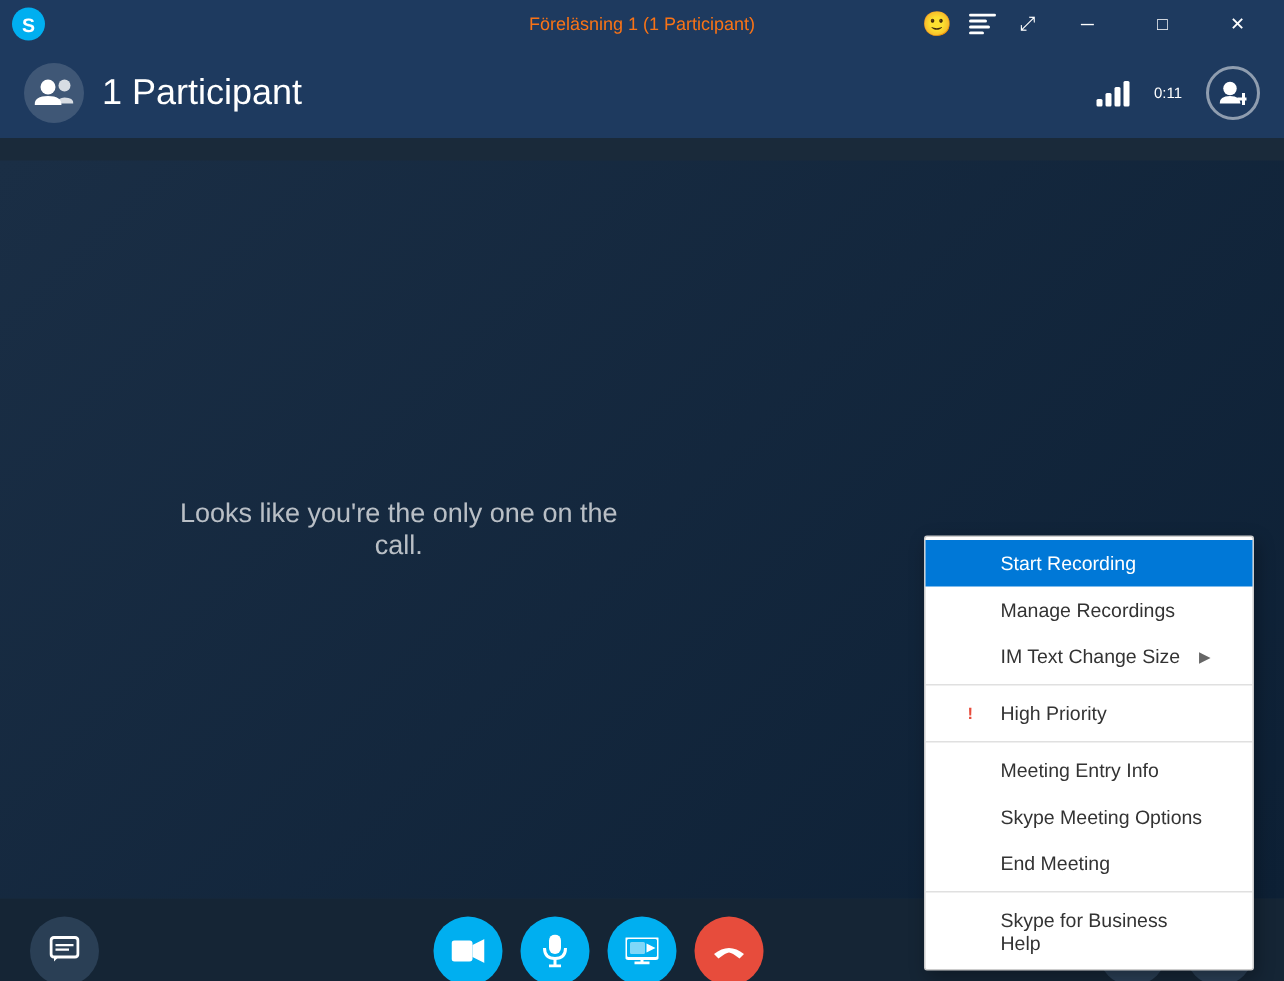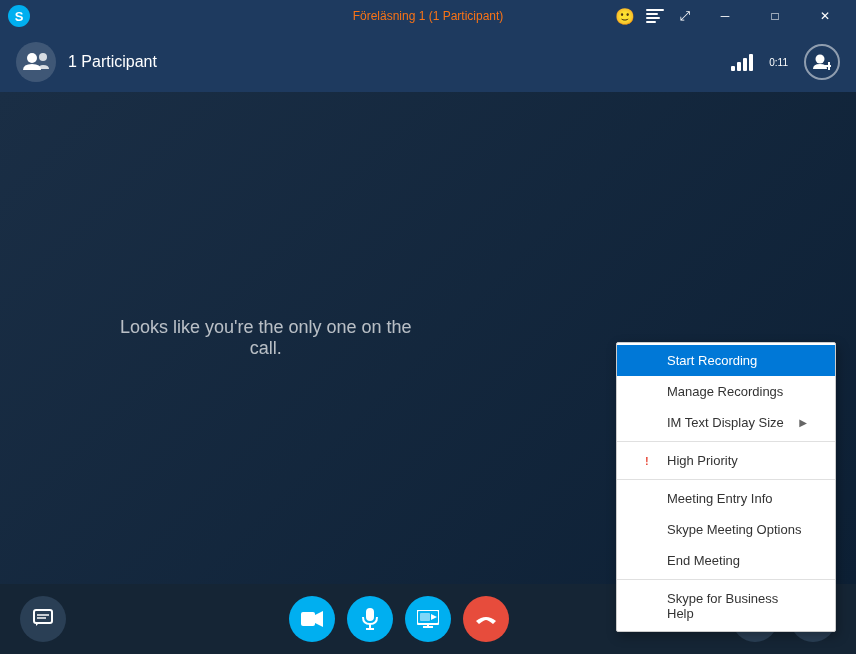--- a/index.html
+++ b/index.html
@@ -95,21 +95,21 @@
       background: rgba(255,255,255,0.15);
       border-radius: 50%;
       display: flex;
       align-items: center;
       justify-content: center;
       color: white;
       font-size: 18px;
     }
     .participant-count {
       color: white;
-      font-size: 16px;
+      font-size: 24px;
       font-weight: 300;
     }
     .header-right {
       display: flex;
       align-items: center;
       gap: 16px;
     }
     .signal-bars {
       display: flex;
       align-items: flex-end;
@@ -141,20 +141,21 @@
 
     
     .call-area {
       width: 100%;
       height: calc(654px - 32px - 60px - 70px);
       background: linear-gradient(135deg, #1a2e45 0%, #0d2035 100%);
       position: relative;
       display: flex;
       align-items: center;
       justify-content: center;
+      margin-top: 15px;
     }
     .call-message {
       color: rgba(255,255,255,0.7);
       font-size: 18px;
       font-weight: 300;
       text-align: center;
       position: absolute;
       left: 120px;
       top: 50%;
       transform: translateY(-50%);
@@ -334,21 +335,21 @@
   <div class="menu-item selected">
         <span class="menu-item-icon"></span>
         <span class="menu-item-label">Start Recording</span>
       </div>
       <div class="menu-item">
         <span class="menu-item-icon"></span>
         <span class="menu-item-label">Manage Recordings</span>
       </div>
       <div class="menu-item">
         <span class="menu-item-icon"></span>
-        <span class="menu-item-label">IM Text Display Size</span>
+        <span class="menu-item-label">IM Text Change Size</span>
         <span class="menu-item-arrow">▶</span>
       </div>
       <div class="menu-divider"></div>
       <div class="menu-item">
         <span class="menu-item-icon" style="color: rgb(231, 76, 60); font-weight: bold;">!</span>
         <span class="menu-item-label">High Priority</span>
       </div>
       <div class="menu-divider"></div>
       <div class="menu-item">
         <span class="menu-item-icon"></span>

